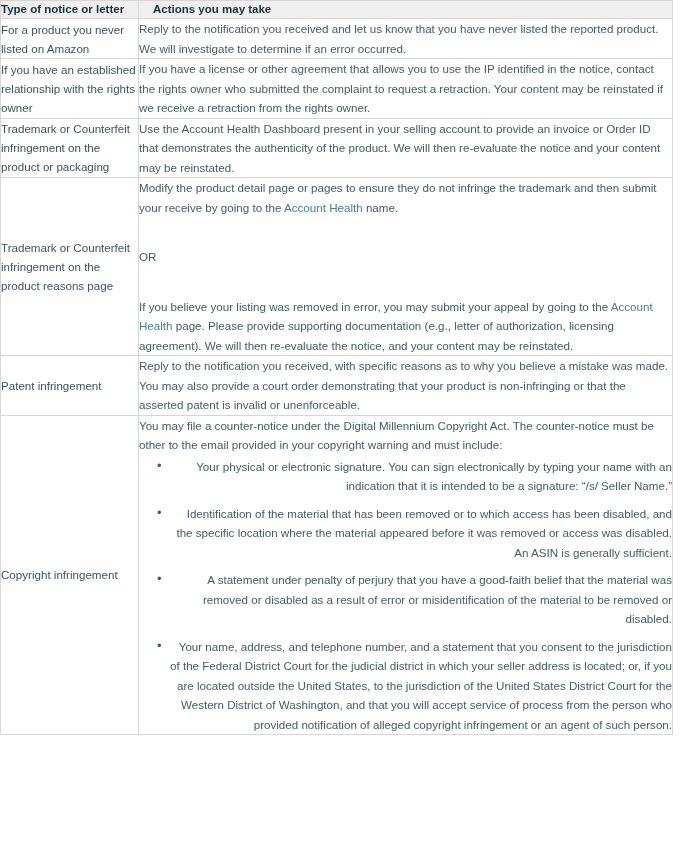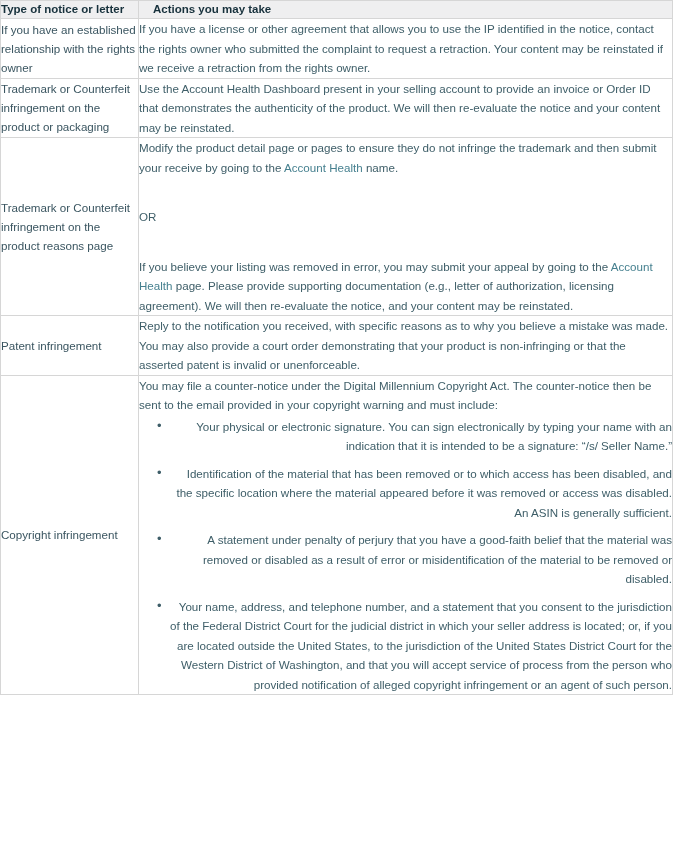--- a/index.html
+++ b/index.html
@@ -115,20 +115,26 @@
       <col class="col-actions">
     </colgroup>
     <thead>
       <tr>
         <th class="th-type">Type of notice or letter</th>
         <th class="th-actions">Actions you may take</th>
       </tr>
     </thead>
     <tbody id="table-body">
         <tr>
+          <td class="cell-type">For a product you never listed on Amazon</td>
+          <td class="cell-actions">
+            <p><span>Reply to the notification you received and let us know that you have never listed the reported product. We will investigate to determine if an error occurred.</span></p>
+          </td>
+        </tr>
+        <tr>
           <td class="cell-type">If you have an established relationship with the rights owner</td>
           <td class="cell-actions">
             <p><span>If you have a license or other agreement that allows you to use the IP identified in the notice, contact the rights owner who submitted the complaint to request a retraction. Your content may be reinstated if we receive a retraction from the rights owner.</span></p>
           </td>
         </tr>
         <tr>
           <td class="cell-type">Trademark or Counterfeit infringement on the product or packaging</td>
           <td class="cell-actions">
             <p><span>Use the Account Health Dashboard present in your selling account to provide an invoice or Order ID that demonstrates the authenticity of the product. We will then re-evaluate the notice and your content may be reinstated.</span></p>
           </td>
@@ -143,21 +149,21 @@
         </tr>
         <tr>
           <td class="cell-type">Patent infringement</td>
           <td class="cell-actions">
             <p><span>Reply to the notification you received, with specific reasons as to why you believe a mistake was made. You may also provide a court order demonstrating that your product is non-infringing or that the asserted patent is invalid or unenforceable.</span></p>
           </td>
         </tr>
         <tr>
           <td class="cell-type">Copyright infringement</td>
           <td class="cell-actions">
-            <p><span>You may file a counter-notice under the Digital Millennium Copyright Act. The counter-notice then be sent to the email provided in your copyright warning and must include:</span></p>
+            <p><span>You may file a counter-notice under the Digital Millennium Copyright Act. The counter-notice must be other to the email provided in your copyright warning and must include:</span></p>
             <ul>
               <li>Your physical or electronic signature. You can sign electronically by typing your name with an indication that it is intended to be a signature: “/s/ Seller Name.”</li>
               <li>Identification of the material that has been removed or to which access has been disabled, and the specific location where the material appeared before it was removed or access was disabled. An ASIN is generally sufficient.</li>
               <li>A statement under penalty of perjury that you have a good-faith belief that the material was removed or disabled as a result of error or misidentification of the material to be removed or disabled.</li>
               <li>Your name, address, and telephone number, and a statement that you consent to the jurisdiction of the Federal District Court for the judicial district in which your seller address is located; or, if you are located outside the United States, to the jurisdiction of the United States District Court for the Western District of Washington, and that you will accept service of process from the person who provided notification of alleged copyright infringement or an agent of such person.</li>
             </ul>
           </td>
         </tr>
       </tbody>
   </table>

